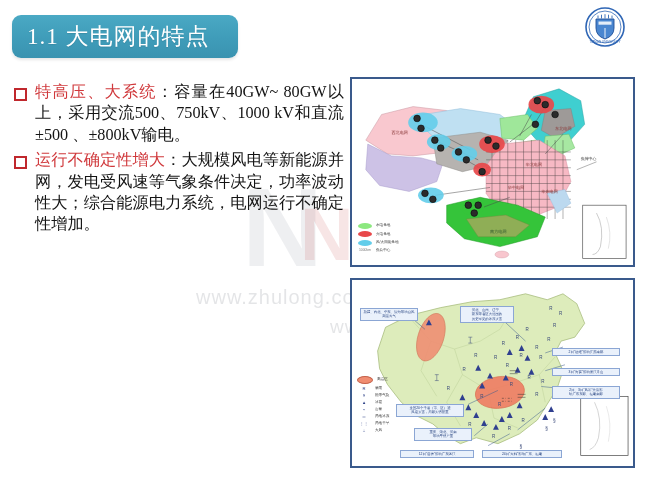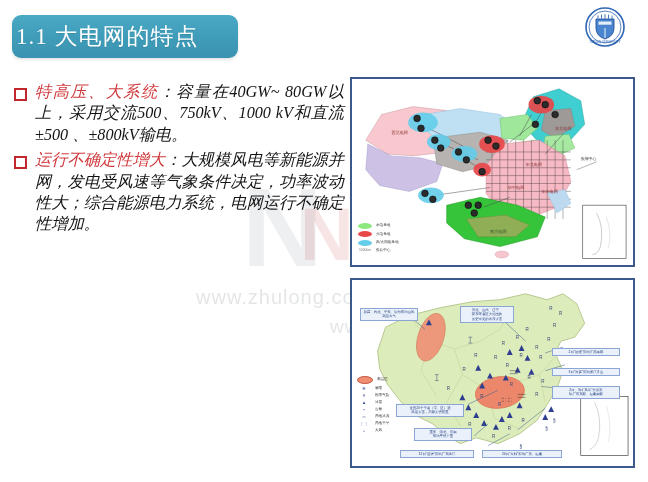--- a/index.html
+++ b/index.html
@@ -63,21 +63,21 @@
     background: linear-gradient(180deg, #4aa9c4 0%, #3f9cb9 55%, #3a93b0 100%);
     box-shadow: 0 2px 3px rgba(0,0,0,0.10);
     z-index: 3;
     display: flex;
     align-items: center;
   }
   #header-title {
     color: #ffffff;
     font-size: 23px;
     font-family: "Liberation Serif", "DejaVu Serif", serif;
-    padding-left: 4px;
+    padding-left: 15px;
     letter-spacing: 1px;
     white-space: nowrap;
     text-shadow: 0 1px 1px rgba(0,0,0,0.10);
   }
 
   #logo-wrap {
     position: absolute;
     right: 22px;
     top: 6px;
     width: 42px;
@@ -107,21 +107,20 @@
     margin-right: 8px;
     background: #ffffff;
   }
   .bullet-body {
     flex: 1 1 auto;
     font-size: 16.2px;
     line-height: 21.4px;
     color: #141414;
     text-align: justify;
     text-justify: inter-ideograph;
-    font-style: italic;
   }
   .kw {
     color: #d0393c;
   }
 
   
   .map-frame {
     position: absolute;
     border: 2px solid #3a5a8c;
     background: #ffffff;

